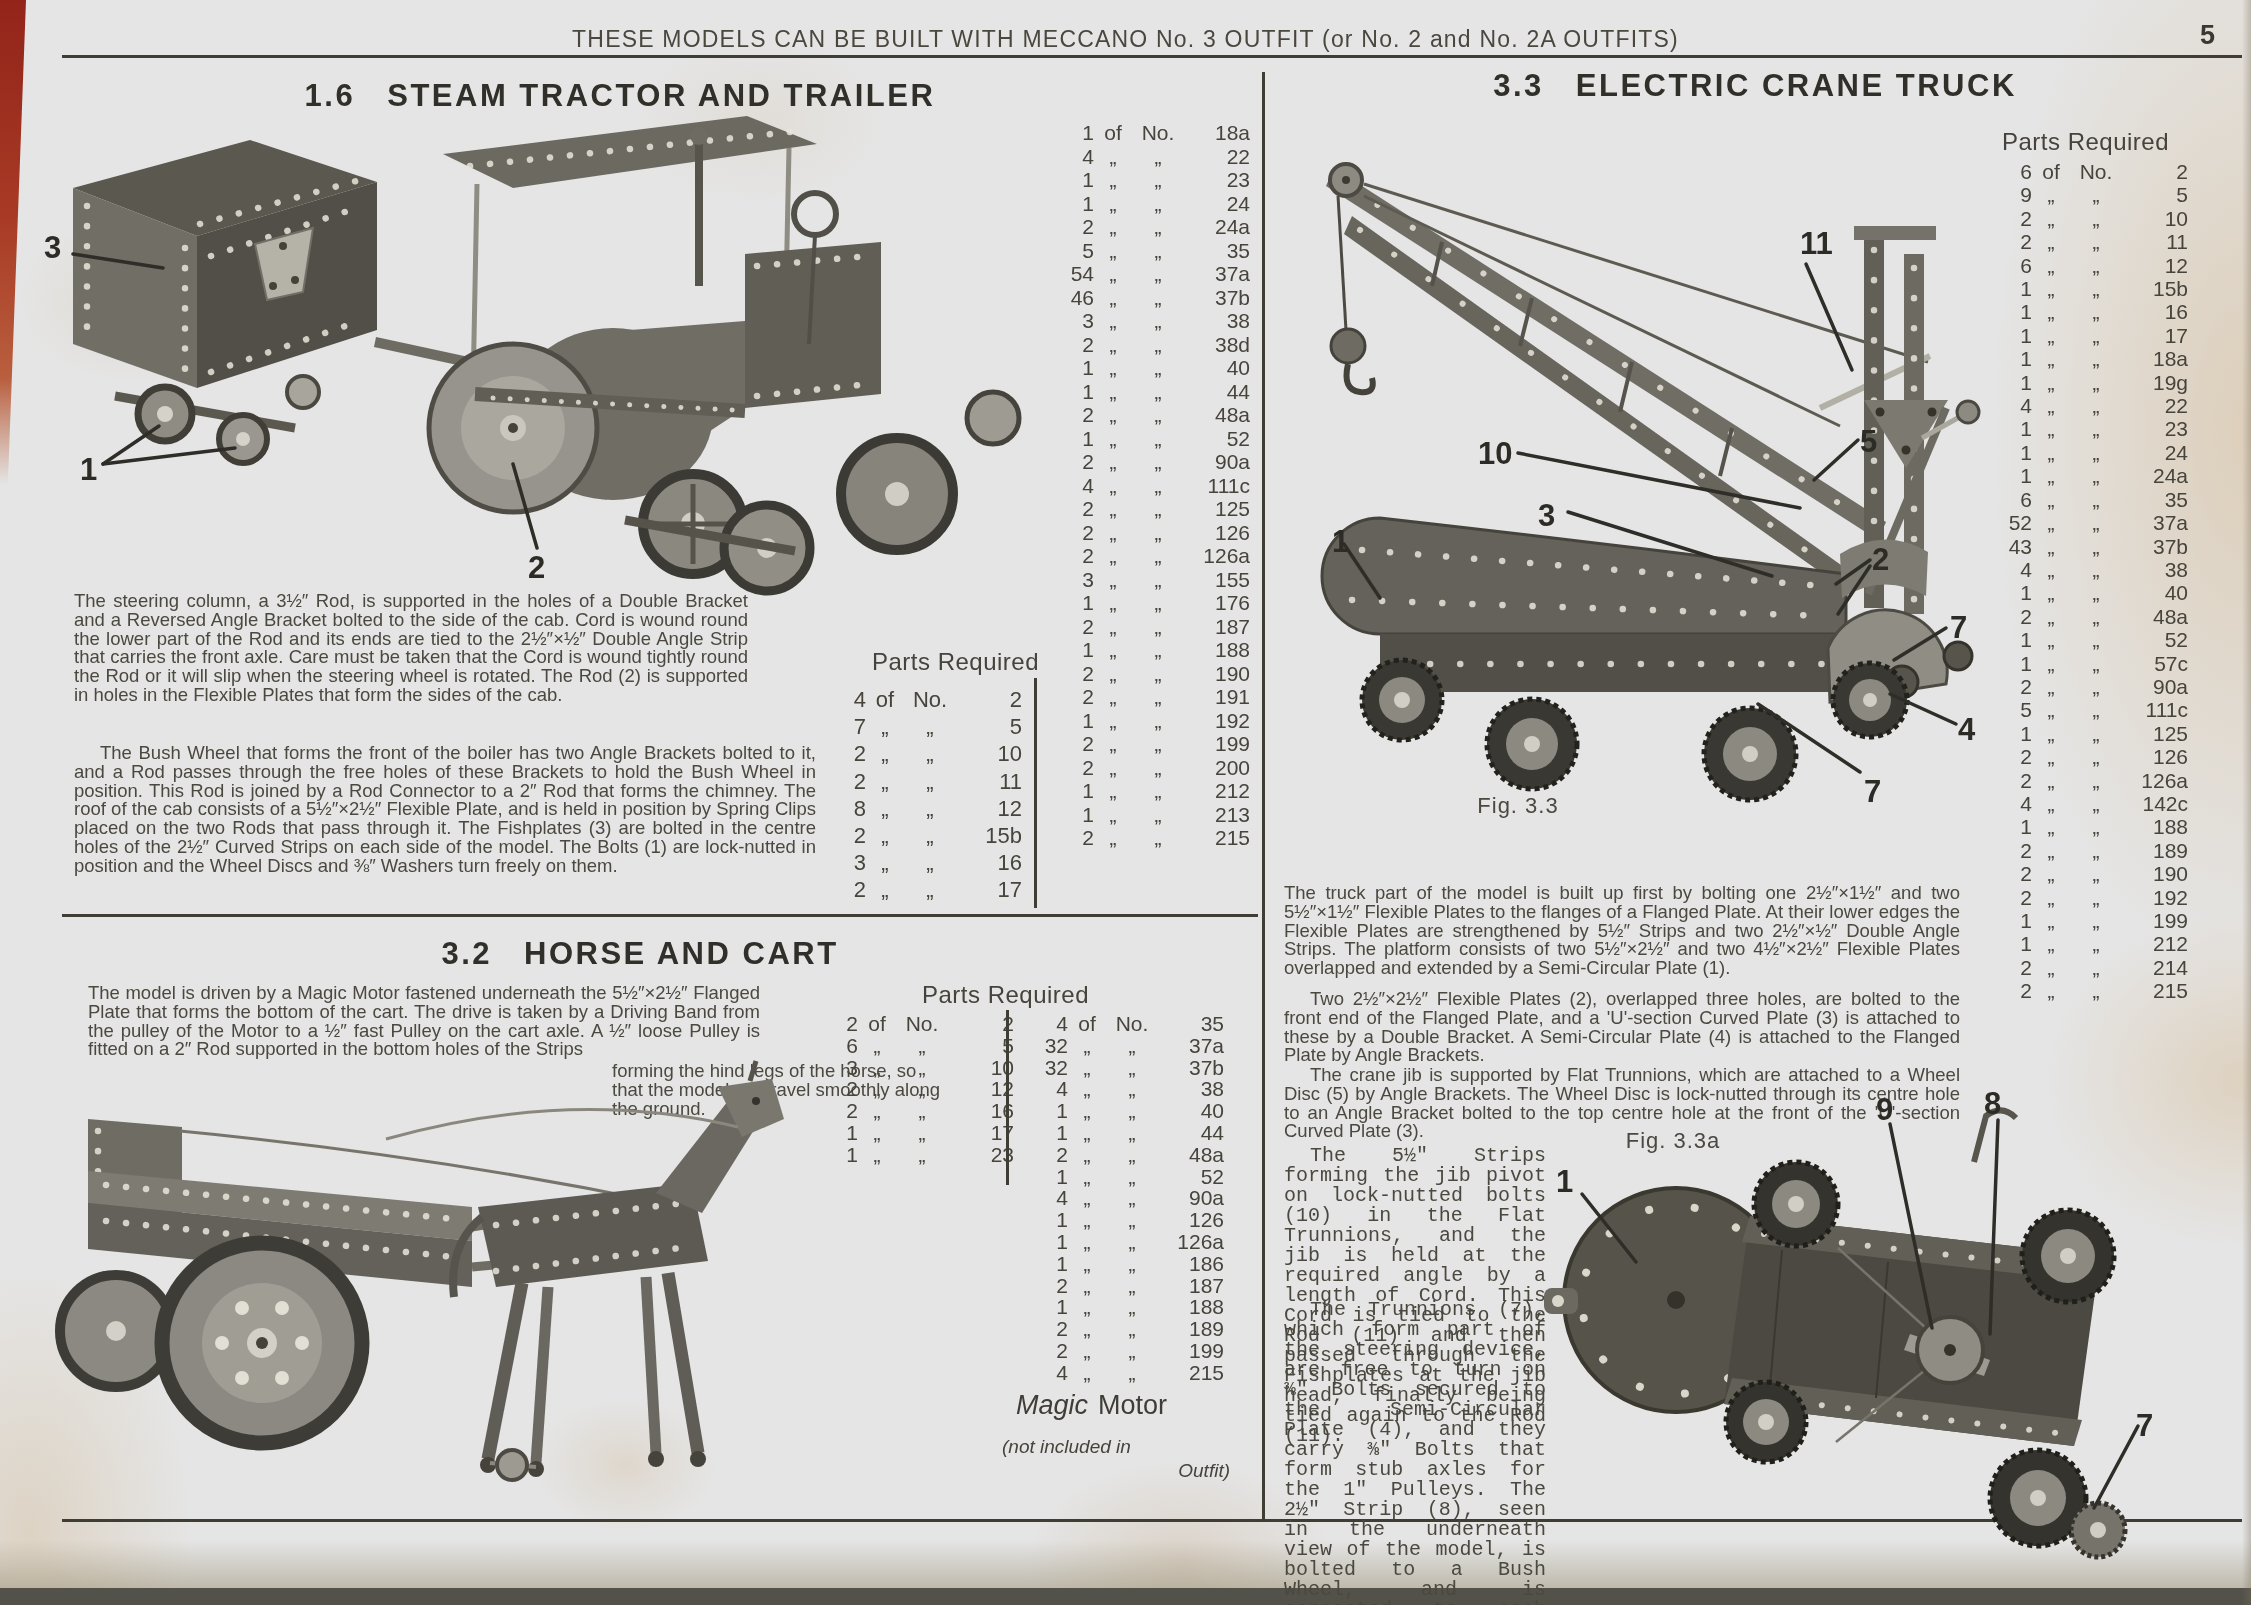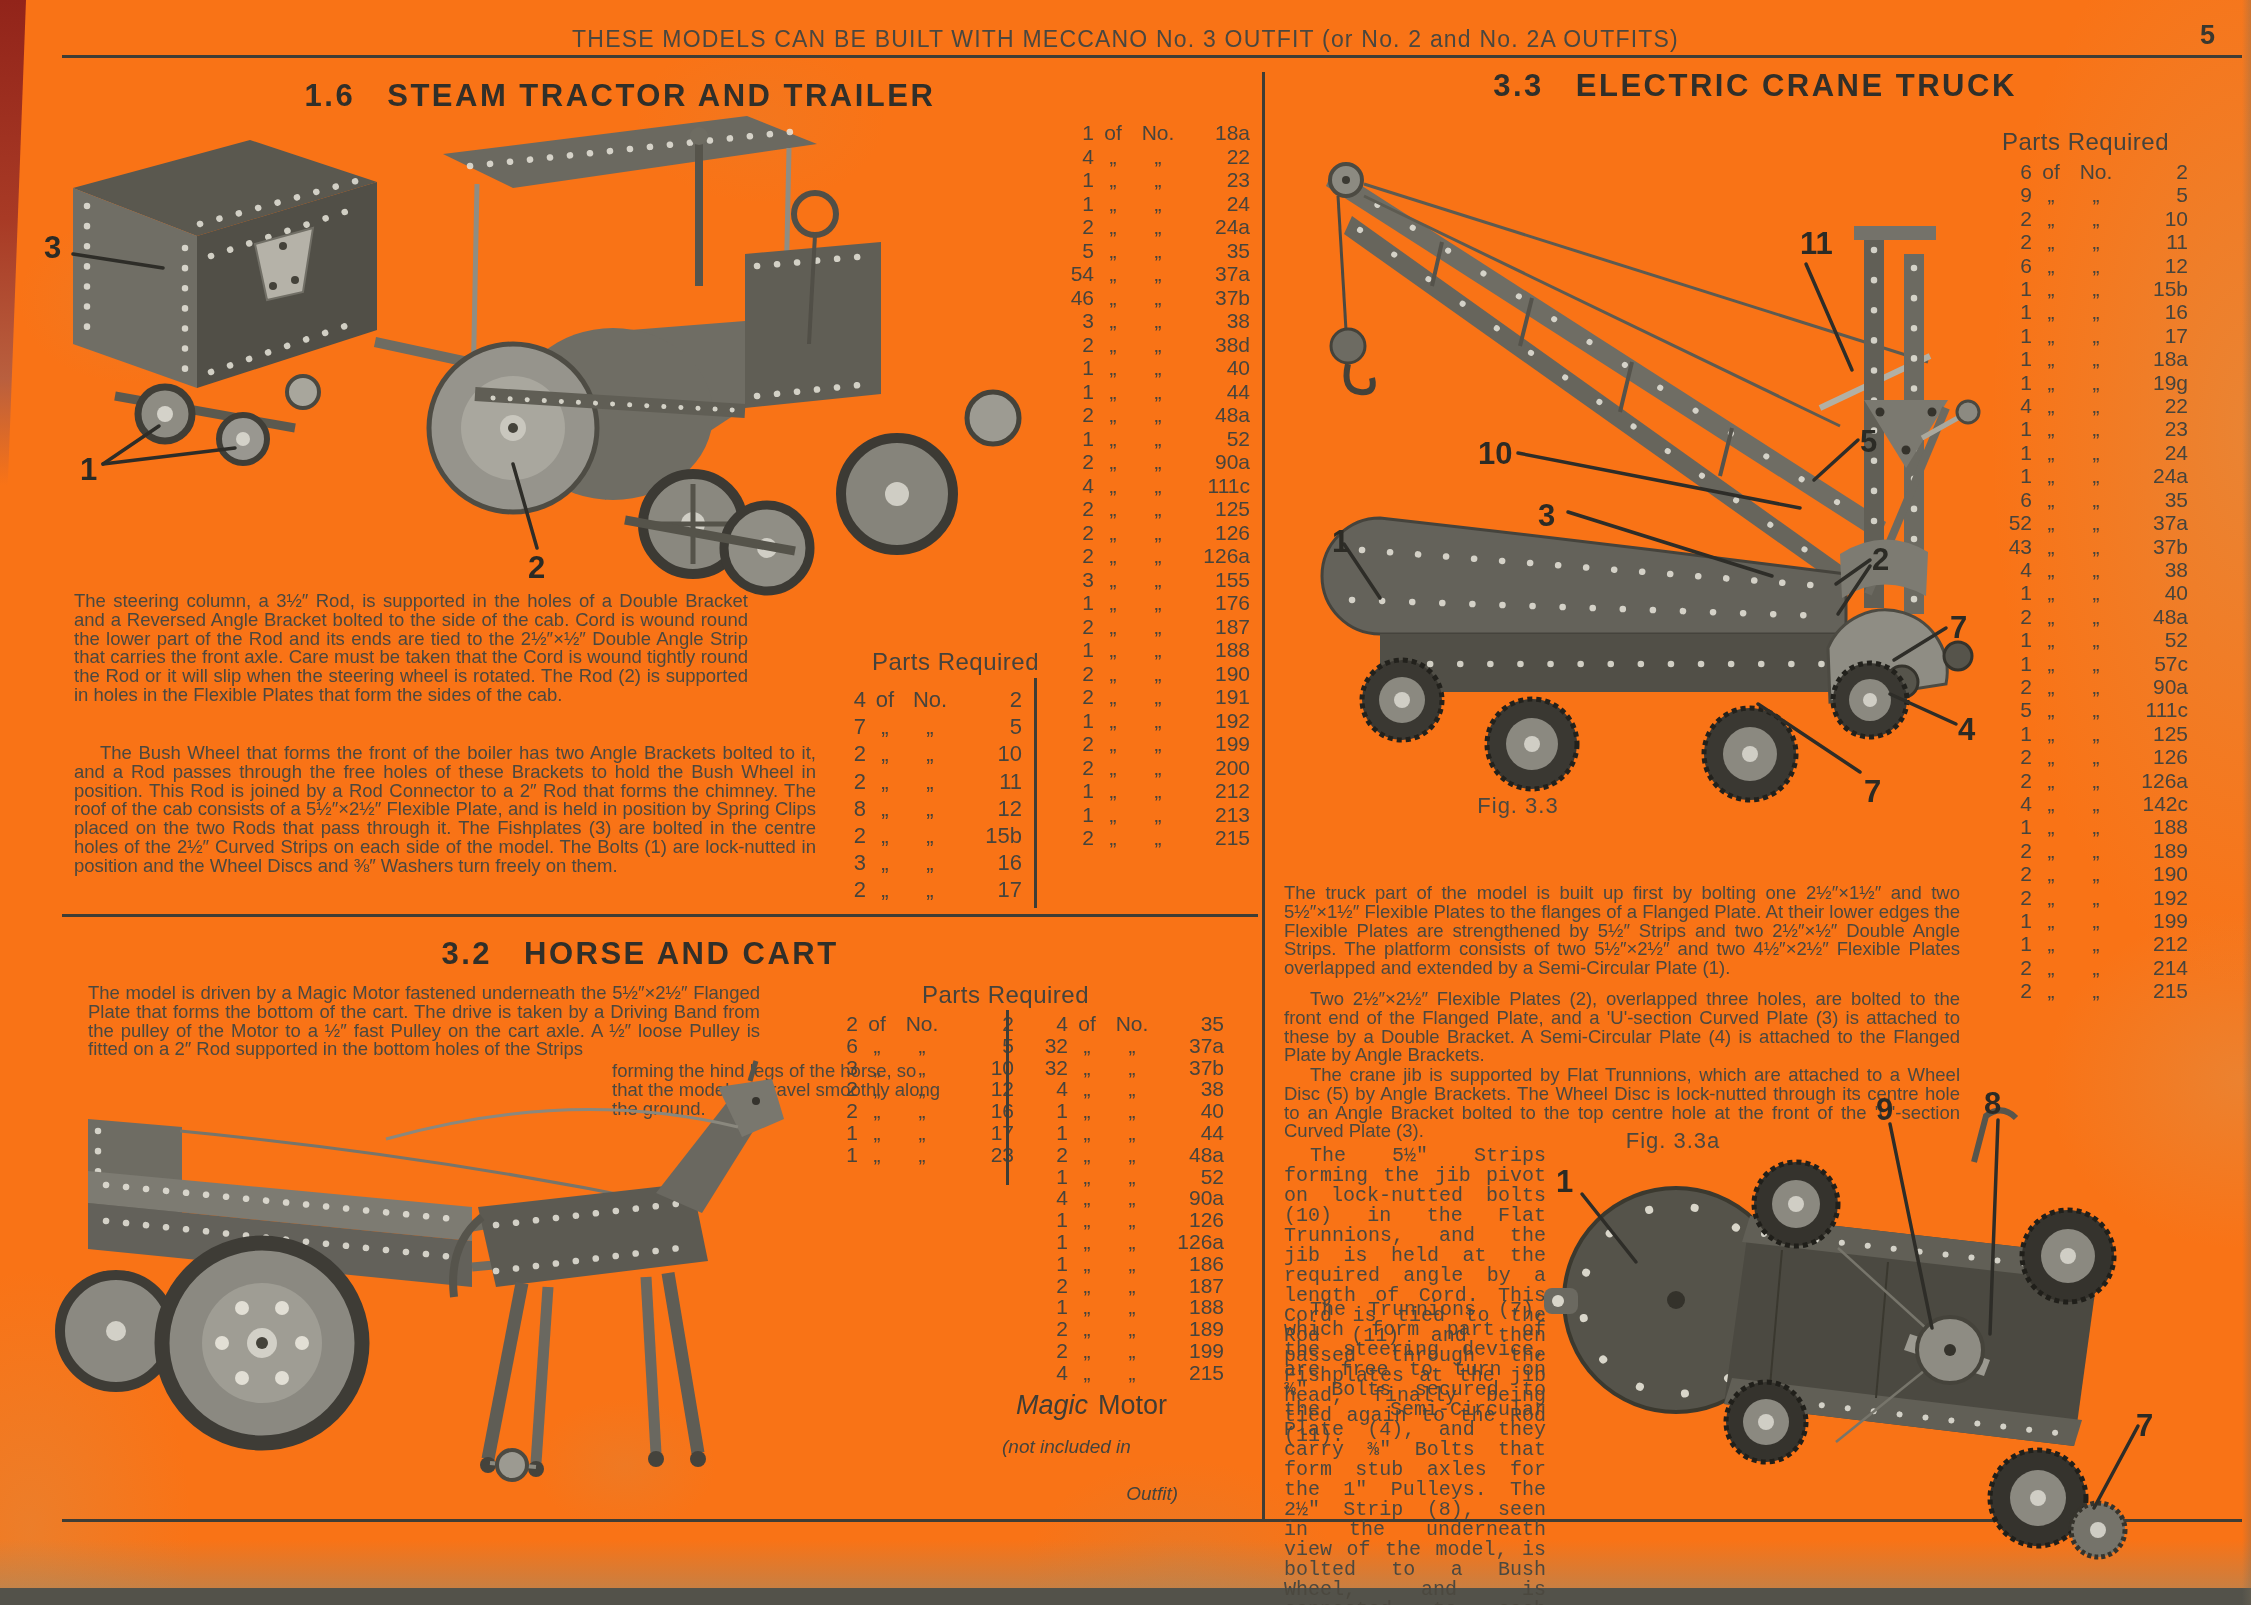--- a/index.html
+++ b/index.html
@@ -1,16 +1,16 @@
 <!DOCTYPE html>
 <html><head>
 <meta charset="utf-8">
 <style>
   html,body{margin:0;padding:0;background:#7d7a70;}
-  .page{position:relative;width:2251px;height:1605px;background:#f97316;overflow:hidden;
+  .page{position:relative;width:2251px;height:1605px;background:#e5e5e5;overflow:hidden;
         font-family:"Liberation Sans",sans-serif;color:#4b483f;}
   .stains{position:absolute;inset:0;pointer-events:none;background:
     radial-gradient(420px 900px at 2251px 430px, rgba(205,164,106,.35), transparent 62%),
     radial-gradient(300px 260px at 2240px 1080px, rgba(205,164,106,.30), transparent 65%),
     radial-gradient(260px 420px at 30px 1530px, rgba(198,158,100,.25), transparent 62%),
     radial-gradient(130px 95px at 625px 1465px, rgba(190,150,95,.18), transparent 70%),
     radial-gradient(160px 120px at 130px 300px, rgba(190,150,95,.14), transparent 70%),
     radial-gradient(220px 150px at 1180px 1565px, rgba(180,140,90,.22), transparent 70%),
     radial-gradient(180px 120px at 760px 120px, rgba(190,150,95,.10), transparent 70%);}
   .rededge{position:absolute;left:0;top:0;width:26px;height:485px;
@@ -538,21 +538,21 @@
         <span class="q">4</span>
         <span class="a">„</span>
         <span class="b">„</span>
         <span class="n">215</span>
       </div>
     </div>
   <div class="motor" style="left:1016px;top:1390px;width:212px;">
     <span class="it">Magic</span><span>Motor</span>
   </div>
   <div class="notinc" style="left:1002px;top:1436px;width:212px;">(not included in</div>
-  <div class="notinc tr" style="left:966px;top:1460px;width:212px;margin-top:23px;">Outfit)</div>
+  <div class="notinc tr" style="left:1018px;top:1460px;width:212px;">Outfit)</div>
 
   <div class="fig" style="left:50px;top:1035px;">
     <svg width="760" height="470" viewBox="0 0 760 470">
       <g>
         <polygon points="38,84 132,92 132,214 38,204" fill="#6e6c63"></polygon>
         <path class="hr" d="M48,96 L48,194"></path>
         <polygon points="38,136 422,172 422,206 38,168" fill="#7d7b72"></polygon>
         <path class="hr" d="M56,150 L404,184"></path>
         <polygon points="38,168 422,206 422,252 38,214" fill="#63615a"></polygon>
         <path class="hr" d="M56,186 L404,222"></path>

